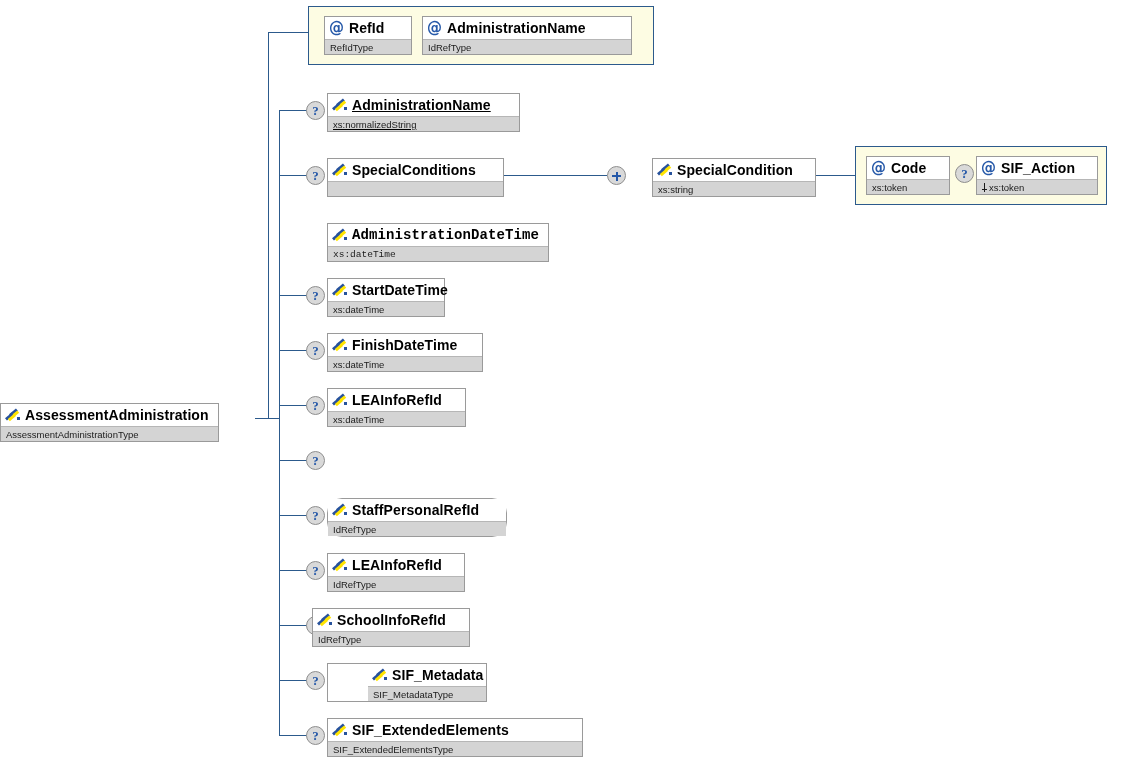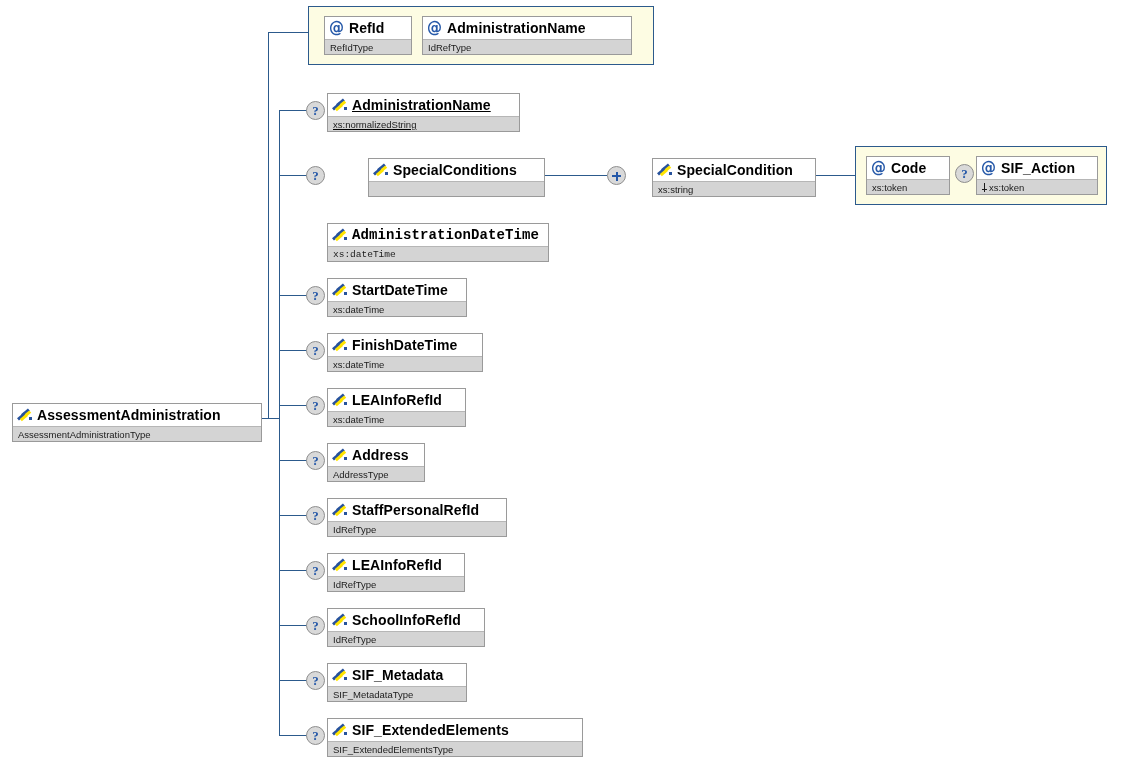--- a/index.html
+++ b/index.html
@@ -89,21 +89,21 @@
   <div class="ln h" style="left:279px;top:515px;width:28px;"></div>
   <div class="ln h" style="left:279px;top:570px;width:28px;"></div>
   <div class="ln h" style="left:279px;top:625px;width:28px;"></div>
   <div class="ln h" style="left:279px;top:680px;width:28px;"></div>
   <div class="ln h" style="left:279px;top:735px;width:28px;"></div>
 
   <div class="ln h" style="left:504px;top:175px;width:103px;"></div>
 
   <div class="ln h" style="left:792px;top:175px;width:63px;"></div>
 
-  <div class="node" style="left:12px;top:403px;width:250px;">
+  <div class="node" style="left:0;top:403px;width:219px;">
     <div class="name">
       <span class="ico-el">
           <i class="b1"></i>
           <i class="b2"></i>
           <i class="y1"></i>
           <i class="y2"></i>
           <i class="d1"></i>
         </span>
       <span class="label">AssessmentAdministration</span>
     </div>
@@ -136,21 +136,21 @@
           <i class="y1"></i>
           <i class="y2"></i>
           <i class="d1"></i>
         </span>
       <span class="label">AdministrationName</span>
     </div>
     <div class="type">xs:normalizedString</div>
   </div>
 
   <div class="opt" style="left:306px;top:166px;">?</div>
-  <div class="node" style="left:327px;top:158px;width:177px;margin-left:41px;">
+  <div class="node" style="left:327px;top:158px;width:177px;">
     <div class="name">
       <span class="ico-el">
           <i class="b1"></i>
           <i class="b2"></i>
           <i class="y1"></i>
           <i class="y2"></i>
           <i class="d1"></i>
         </span>
       <span class="label">SpecialConditions</span>
     </div>
@@ -198,21 +198,21 @@
           <i class="y1"></i>
           <i class="y2"></i>
           <i class="d1"></i>
         </span>
       <span class="label">AdministrationDateTime</span>
     </div>
     <div class="type">xs:dateTime</div>
   </div>
 
   <div class="opt" style="left:306px;top:286px;">?</div>
-  <div class="node" style="left:327px;top:278px;width:140px;">
+  <div class="node" style="left:327px;top:278px;width:118px;">
     <div class="name">
       <span class="ico-el">
           <i class="b1"></i>
           <i class="b2"></i>
           <i class="y1"></i>
           <i class="y2"></i>
           <i class="d1"></i>
         </span>
       <span class="label">StartDateTime</span>
     </div>
@@ -243,36 +243,23 @@
           <i class="y1"></i>
           <i class="y2"></i>
           <i class="d1"></i>
         </span>
       <span class="label">LEAInfoRefId</span>
     </div>
     <div class="type">xs:dateTime</div>
   </div>
 
   <div class="opt" style="left:306px;top:451px;">?</div>
-  <div class="node" style="left:327px;top:443px;width:98px;">
-    <div class="name">
-      <span class="ico-el">
-          <i class="b1"></i>
-          <i class="b2"></i>
-          <i class="y1"></i>
-          <i class="y2"></i>
-          <i class="d1"></i>
-        </span>
-      <span class="label">Address</span>
-    </div>
-    <div class="type">AddressType</div>
-  </div>
 
   <div class="opt" style="left:306px;top:506px;">?</div>
-  <div class="node" style="left:327px;top:498px;width:180px;">
+  <div class="node" style="left:327px;top:498px;width:180px;border-radius:15px;">
     <div class="name">
       <span class="ico-el">
           <i class="b1"></i>
           <i class="b2"></i>
           <i class="y1"></i>
           <i class="y2"></i>
           <i class="d1"></i>
         </span>
       <span class="label">StaffPersonalRefId</span>
     </div>
@@ -288,36 +275,36 @@
           <i class="y1"></i>
           <i class="y2"></i>
           <i class="d1"></i>
         </span>
       <span class="label">LEAInfoRefId</span>
     </div>
     <div class="type">IdRefType</div>
   </div>
 
   <div class="opt" style="left:306px;top:616px;">?</div>
-  <div class="node" style="left:327px;top:608px;width:158px;">
+  <div class="node" style="left:312px;top:608px;width:158px;">
     <div class="name">
       <span class="ico-el">
           <i class="b1"></i>
           <i class="b2"></i>
           <i class="y1"></i>
           <i class="y2"></i>
           <i class="d1"></i>
         </span>
       <span class="label">SchoolInfoRefId</span>
     </div>
     <div class="type">IdRefType</div>
   </div>
 
   <div class="opt" style="left:306px;top:671px;">?</div>
-  <div class="node" style="left:327px;top:663px;width:140px;">
+  <div class="node" style="left:327px;top:663px;width:160px;padding-left:40px;">
     <div class="name">
       <span class="ico-el">
           <i class="b1"></i>
           <i class="b2"></i>
           <i class="y1"></i>
           <i class="y2"></i>
           <i class="d1"></i>
         </span>
       <span class="label">SIF_Metadata</span>
     </div>

